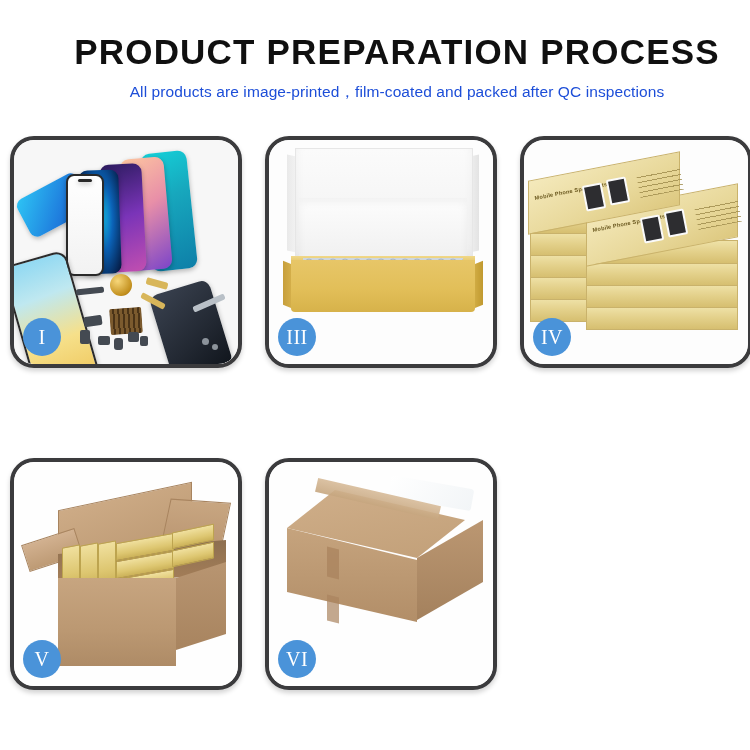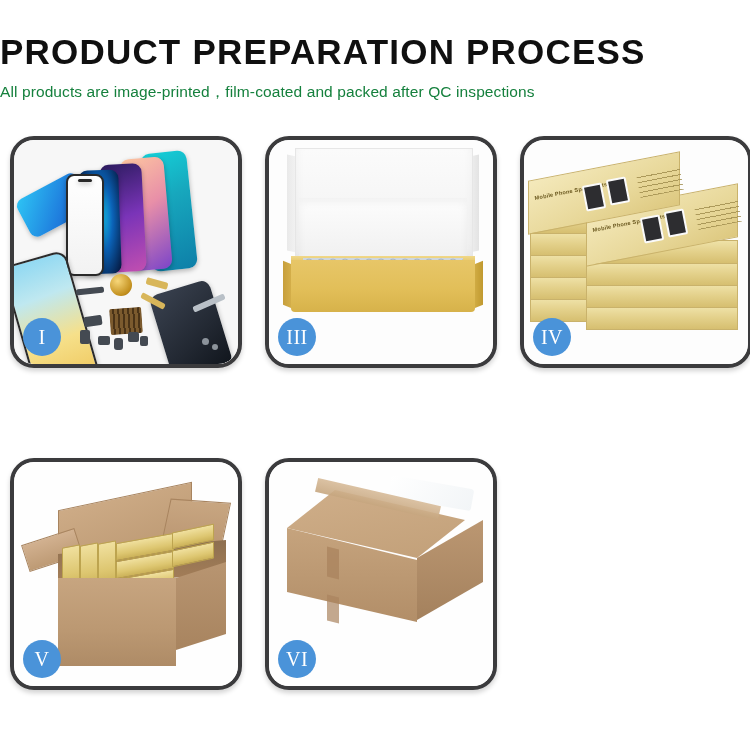--- a/index.html
+++ b/index.html
@@ -4,27 +4,27 @@
 <style>
   html,body{margin:0;padding:0;}
   body{
     width:750px;height:750px;background:#ffffff;
     font-family:"Liberation Sans","DejaVu Sans",sans-serif;
     overflow:hidden;position:relative;
   }
   .page{width:750px;height:750px;position:relative;}
 
   
-  .header{padding-top:34px;text-align:left;}
+  .header{padding-top:34px;text-align:center;padding-left:44px;}
   .title{
     font-size:35px;font-weight:700;letter-spacing:1.2px;color:#101010;
     line-height:1.05;white-space:nowrap;
   }
   .subtitle{
-    margin-top:11px;font-size:15.5px;color:#15803d;font-weight:400;
+    margin-top:11px;font-size:15.5px;color:#1d4ed8;font-weight:400;
     letter-spacing:.1px;white-space:nowrap;
   }
 
   
   .grid{
     position:absolute;left:10px;top:136px;width:730px;
     display:grid;grid-template-columns:repeat(3,232px);
     grid-template-rows:232px 232px;
     column-gap:23px;row-gap:90px;
   }

